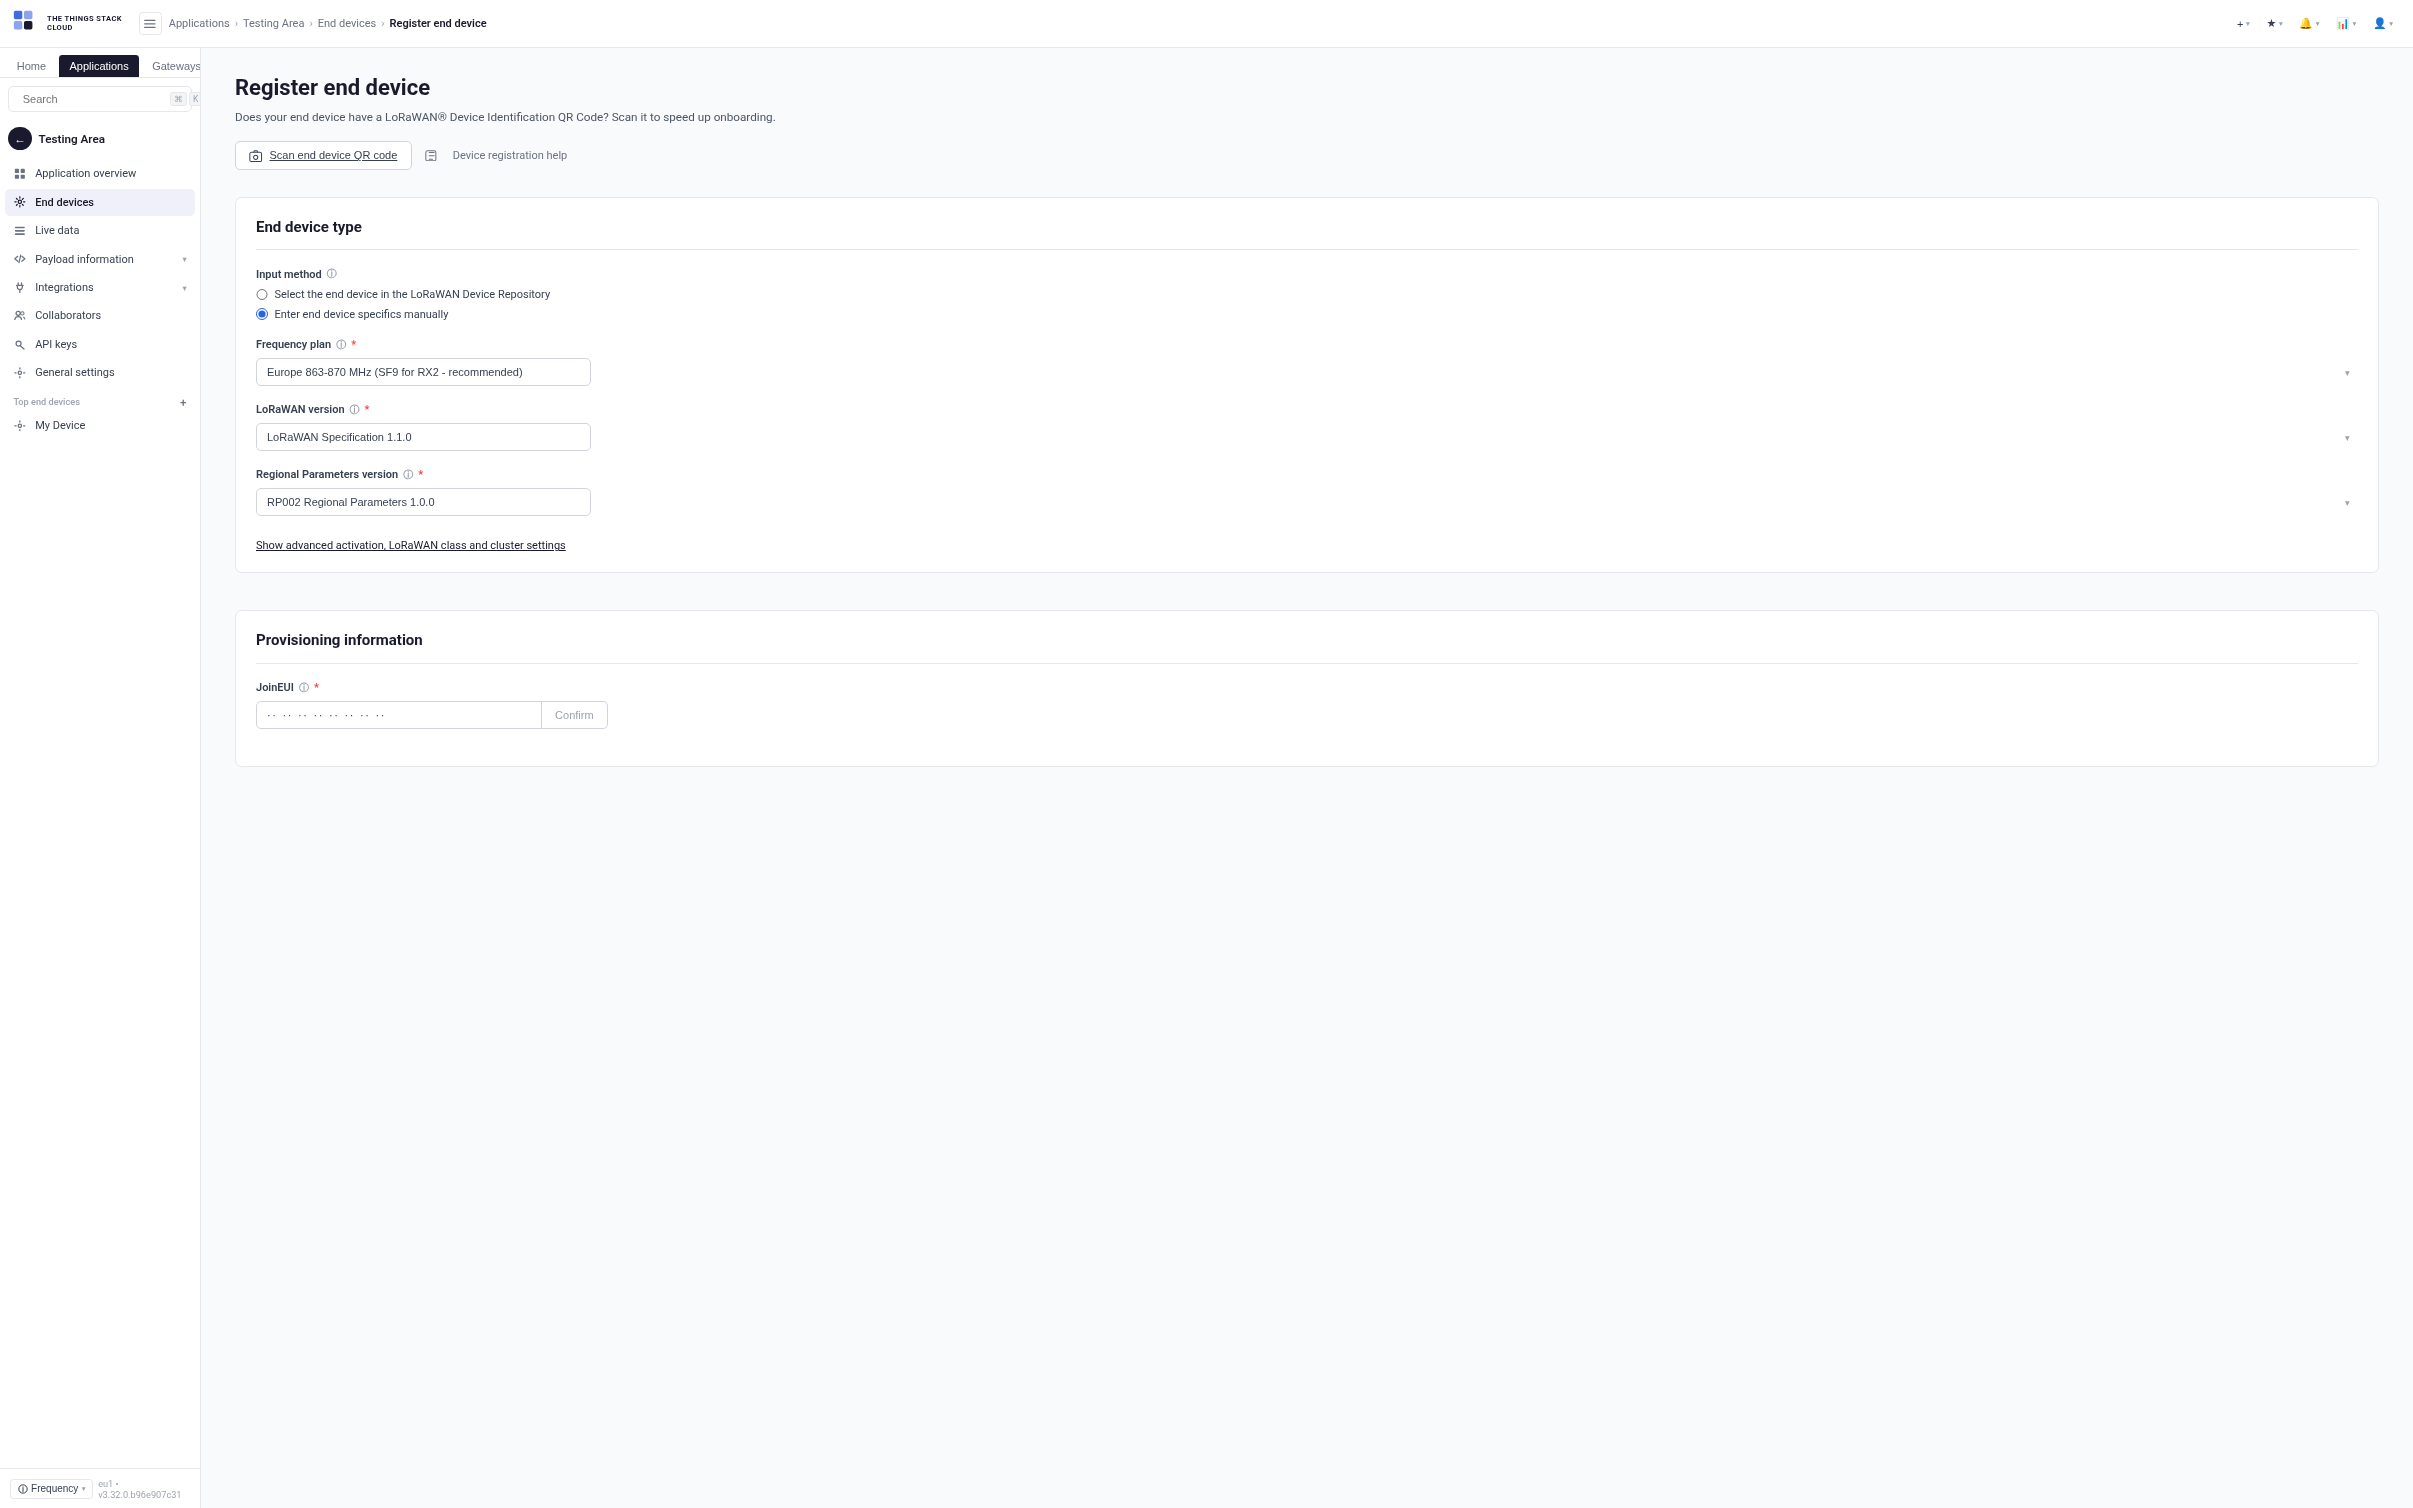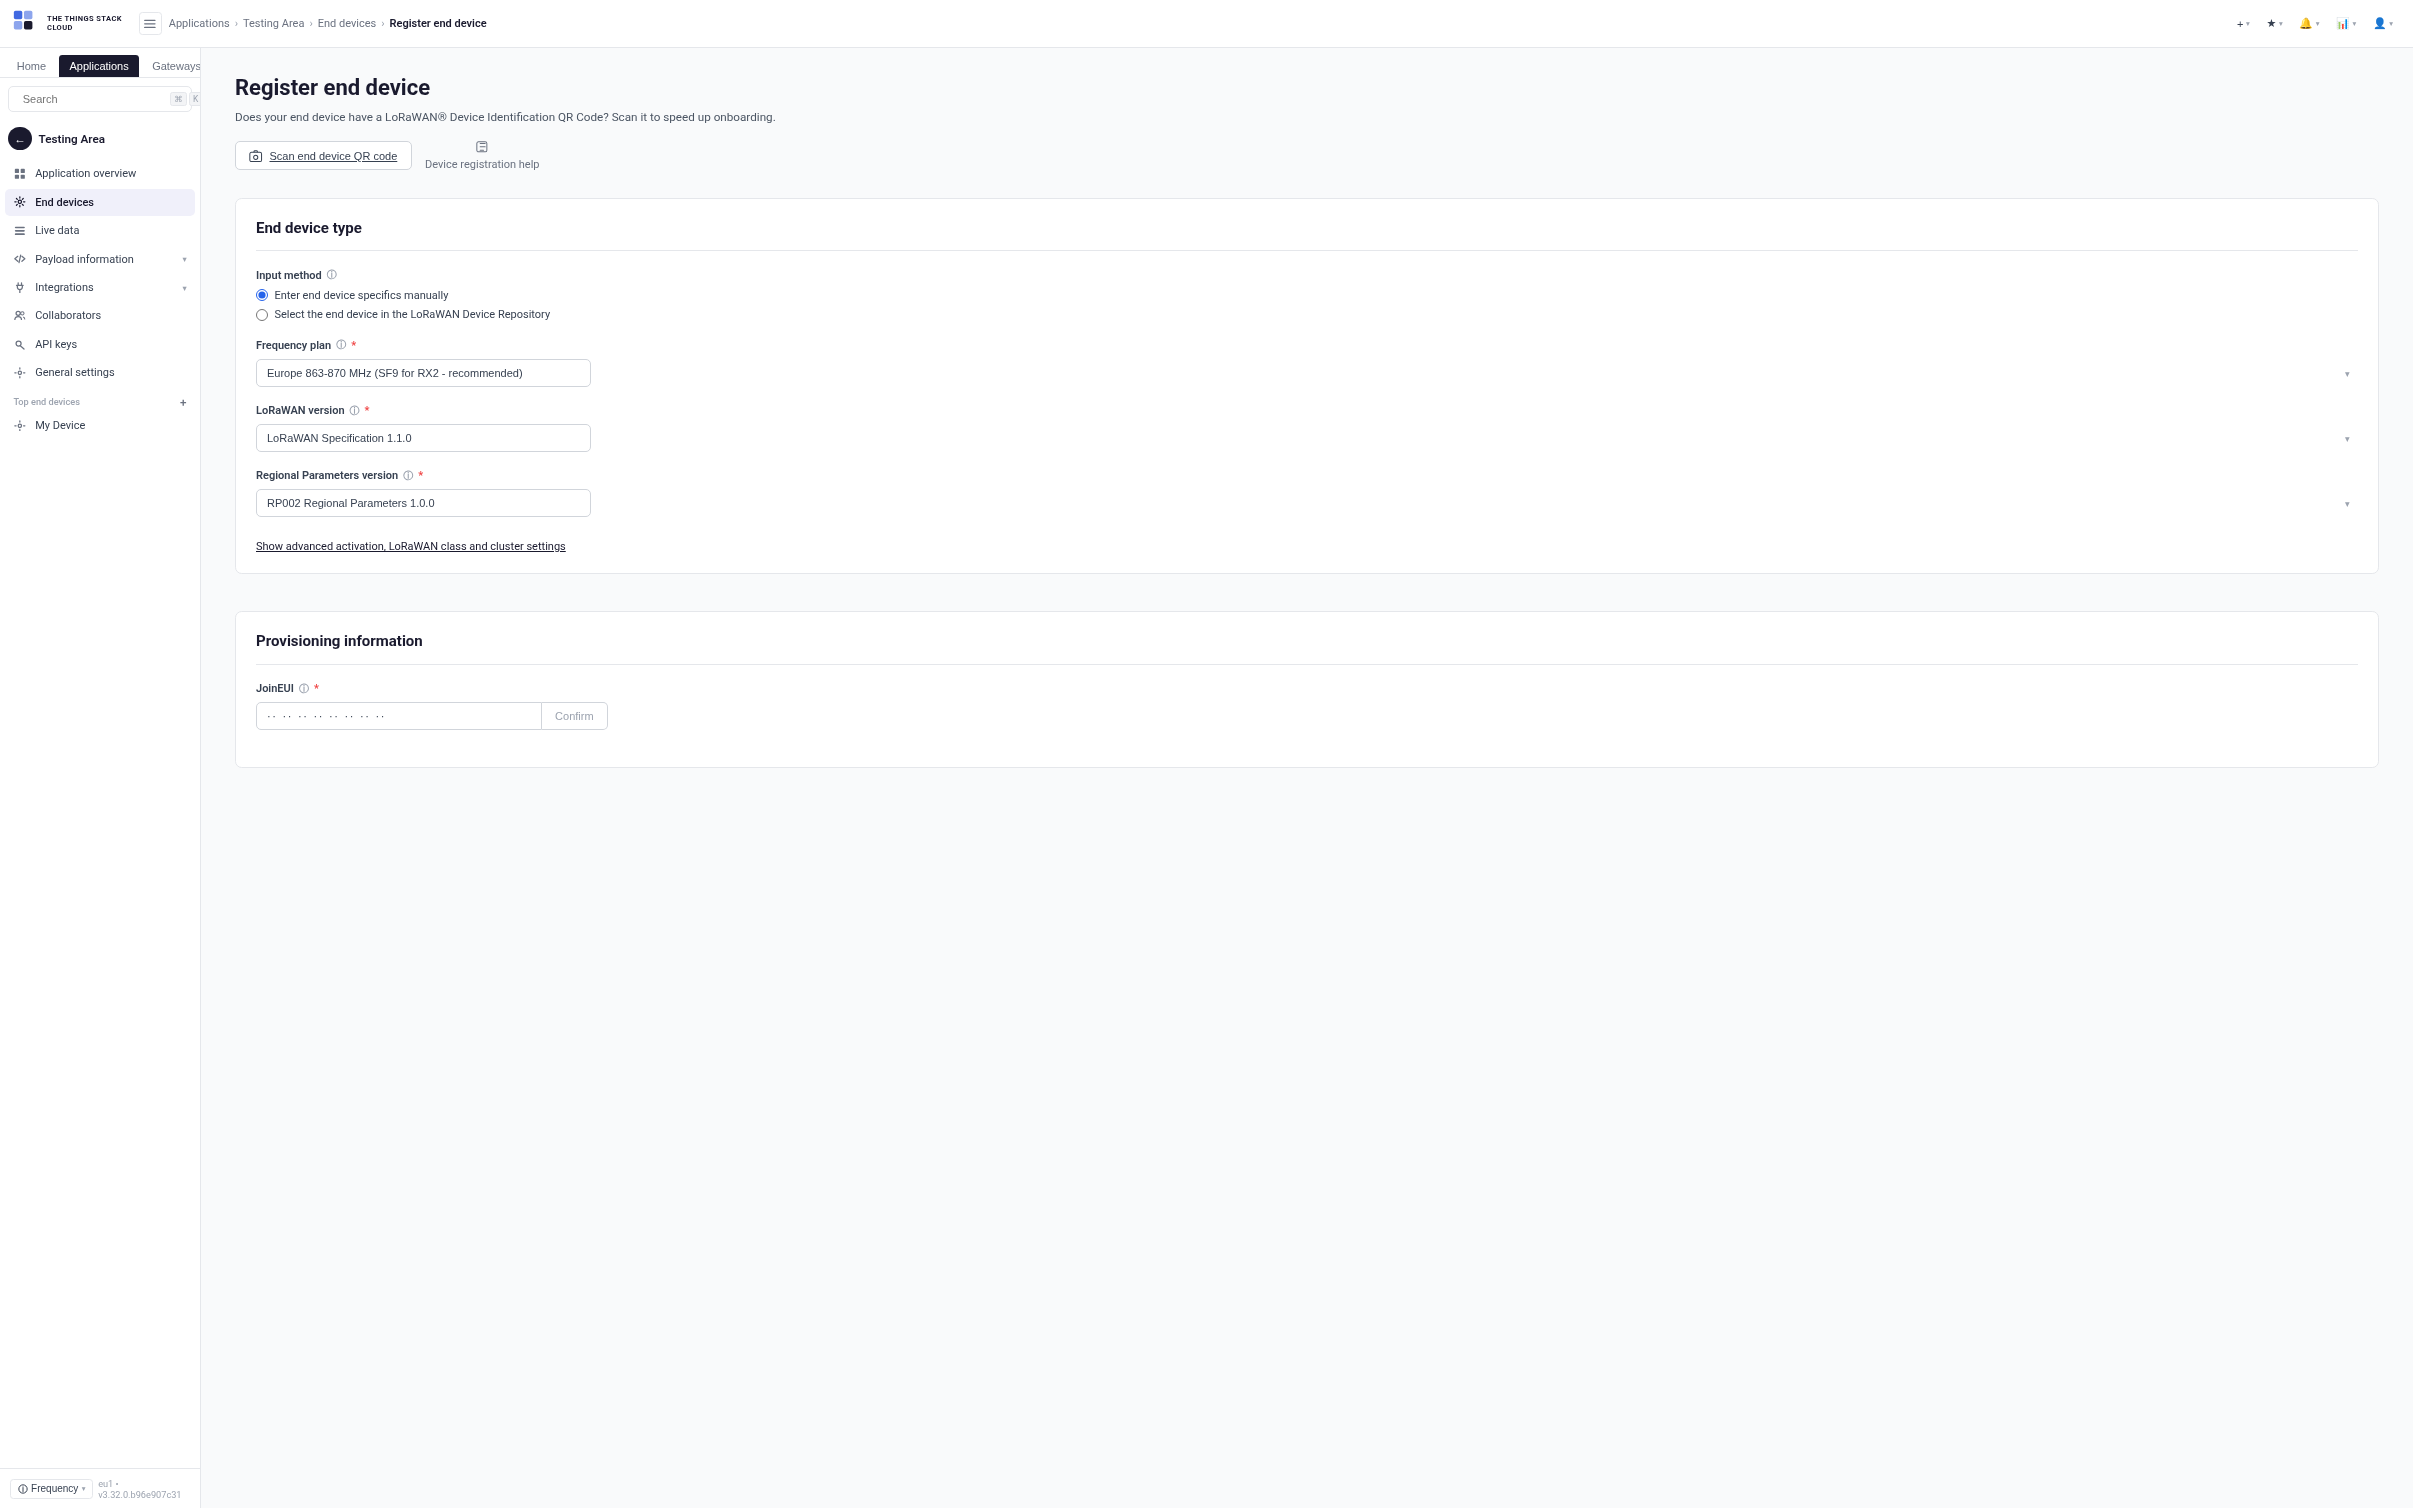--- a/index.html
+++ b/index.html
@@ -157,21 +157,21 @@
 
     .page-title { font-size: 22px; font-weight: 700; color: #1a1a2e; margin-bottom: 10px; }
     .page-subtitle { font-size: 11.7px; color: #4b5563; margin-bottom: 17px; }
 
     .qr-actions { display: flex; align-items: center; gap: 13.4px; margin-bottom: 27px; }
     .qr-btn {
       display: flex; align-items: center; gap: 6.7px;
       padding: 6.7px 13.4px; border: 0.8px solid #d1d5db; border-radius: 5px;
       background: #fff; cursor: pointer; font-size: 11px; color: #374151; text-decoration: underline;
     }
-    .help-link { display: flex; align-items: center; gap: 5px; font-size: 11px; color: #6b7280; cursor: pointer; text-decoration: none; flex-direction: column; }
+    .help-link { display: flex; align-items: center; gap: 16px; font-size: 11px; color: #6b7280; cursor: pointer; text-decoration: none; }
 
     .section-header { font-size: 15px; font-weight: 700; color: #1a1a2e; margin-bottom: 17px; padding-bottom: 13.4px; border-bottom: 0.8px solid #e5e7eb; }
 
     .form-section { background: #fff; border: 0.8px solid #e5e7eb; border-radius: 6.7px; padding: 20px; margin-bottom: 37px; }
 
     .form-group { margin-bottom: 17px; }
     .form-label {
       display: flex; align-items: center; gap: 5px;
       font-size: 11px; font-weight: 600; color: #374151; margin-bottom: 6.7px;
     }
@@ -443,26 +443,26 @@
       <h2 class="section-header">End device type</h2>
 
       
       <div class="form-group">
         <div class="form-label">
           <span>Input method</span>
           <span class="help-icon">ⓘ</span>
         </div>
         <div class="radio-group">
           <label class="radio-option">
+            <input type="radio" name="input-method" style="">
+            <label>Select the end device in the LoRaWAN Device Repository</label>
+          </label>
+          <label class="radio-option">
             <input type="radio" name="input-method" checked="" style="">
             <label>Enter end device specifics manually</label>
-          </label>
-          <label class="radio-option">
-            <input type="radio" name="input-method" style="">
-            <label>Select the end device in the LoRaWAN Device Repository</label>
           </label>
         </div>
       </div>
 
       
       <div class="form-group">
         <div class="form-label">
           <span>Frequency plan</span>
           <span class="help-icon">ⓘ</span>
           <span class="required">*</span>

